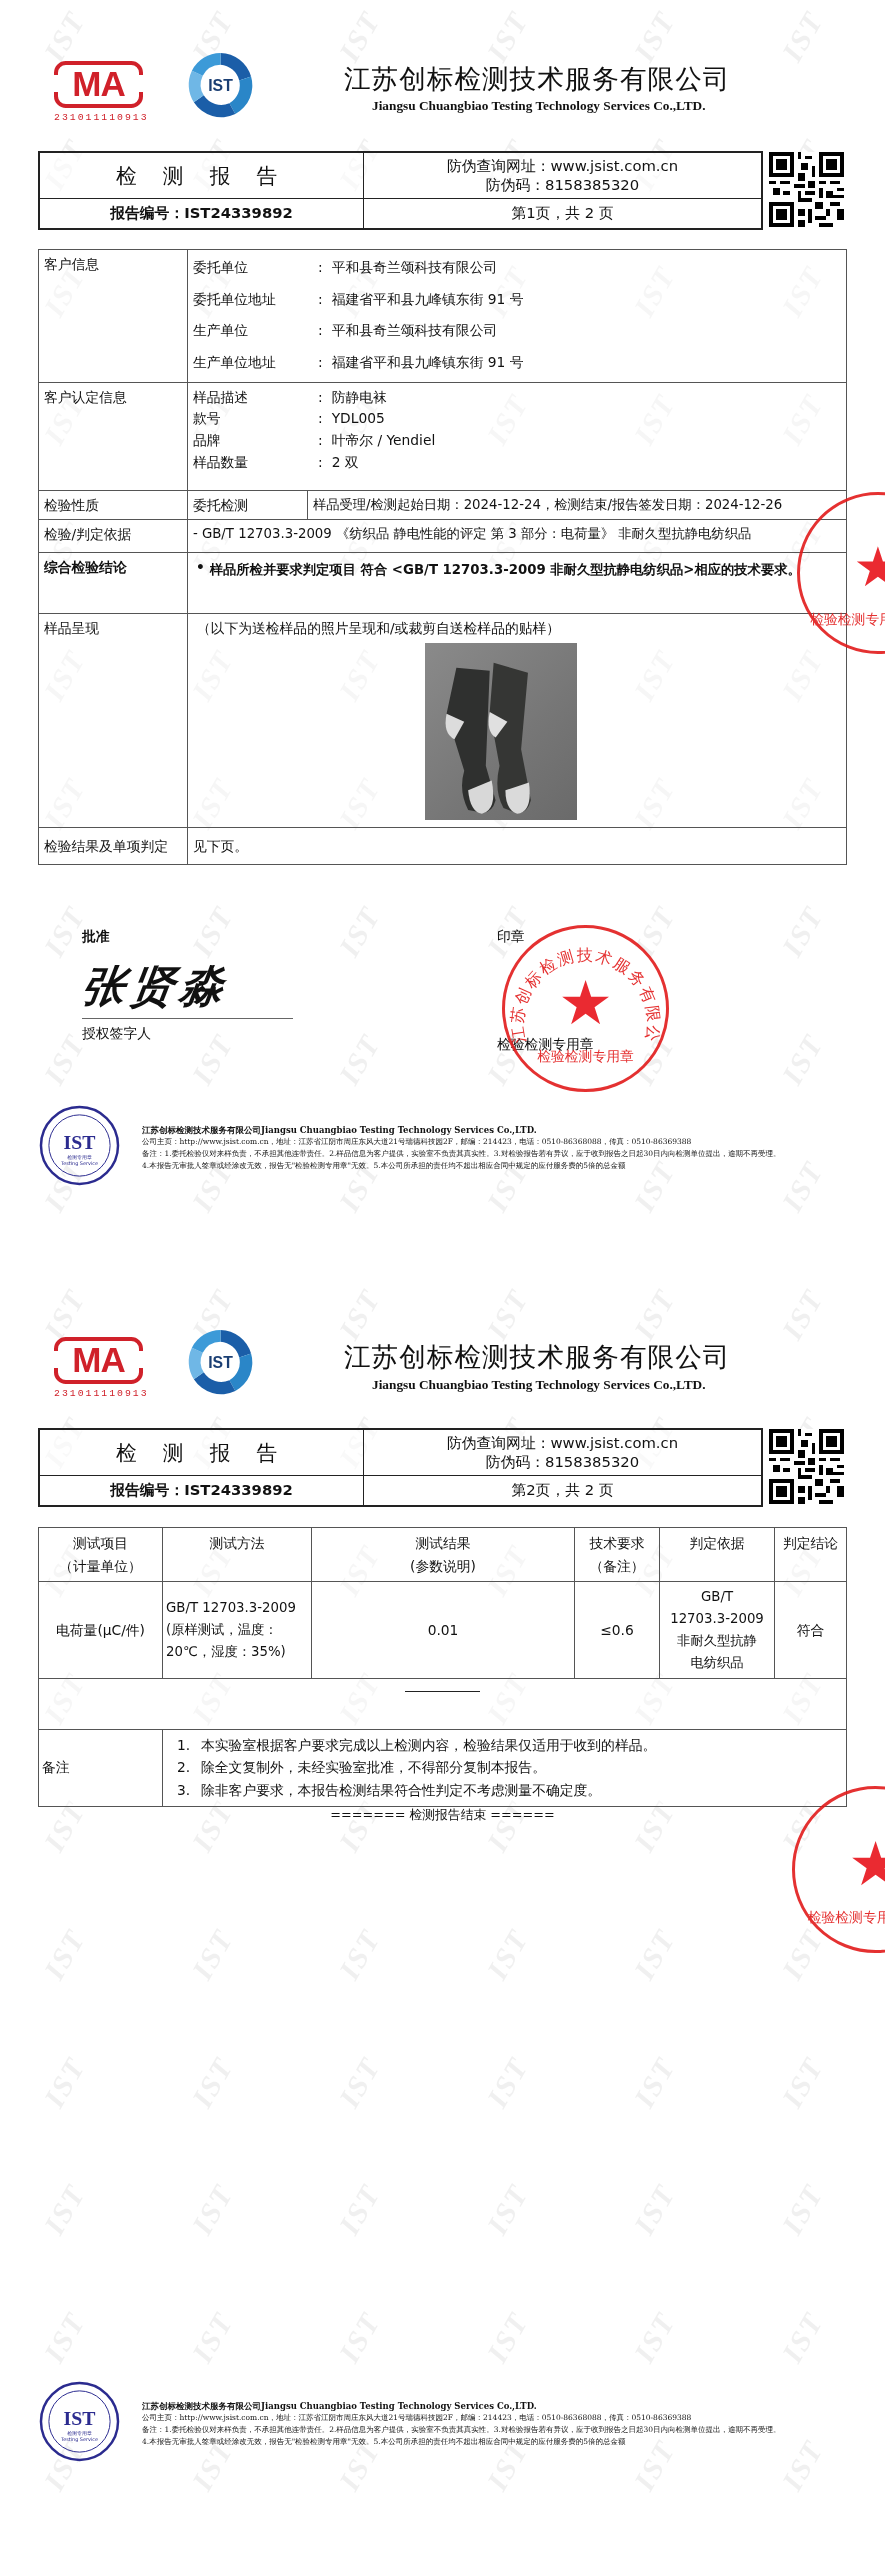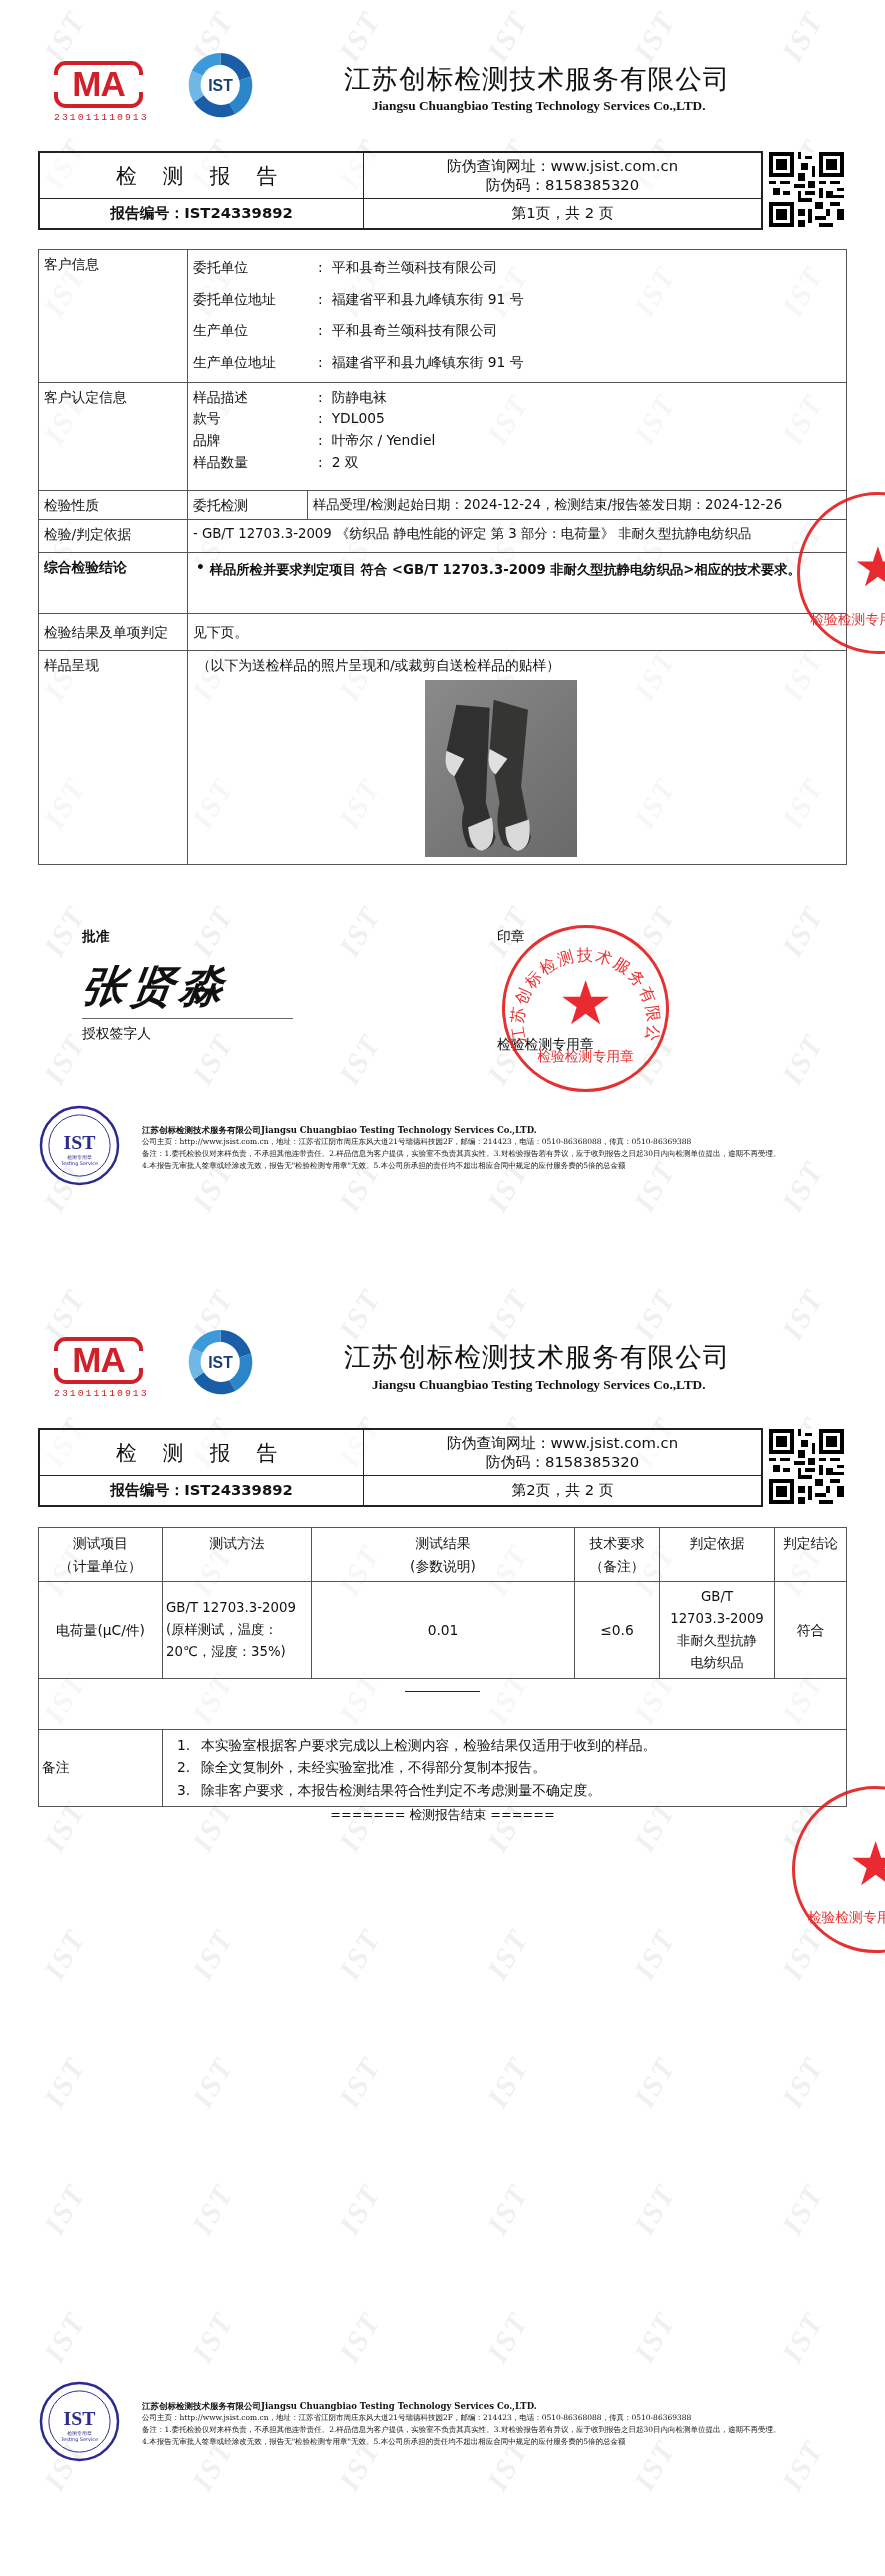--- a/index.html
+++ b/index.html
@@ -299,39 +299,39 @@
         <div style="display:flex;">
           <span style="width:13.8px;">•</span>
           <span style="width:629px;font-size:13.3px;line-height:25.6px;">
             <span>样品所检并要求判定项目</span>
             <b>符合</b>
             <span>&lt;GB/T 12703.3-2009 非耐久型抗静电纺织品&gt;相应的技术要求。</span>
           </span>
         </div>
       </td>
     </tr>
-    <tr style="height:37px;">
-      <td style="vertical-align:middle;white-space:nowrap;">检验结果及单项判定</td>
-      <td colspan="2" style="vertical-align:middle;">见下页。</td>
-    </tr>
     <tr style="height:214px;">
       <td>样品呈现</td>
       <td colspan="2">
         <div style="padding-left:3.9px;">（以下为送检样品的照片呈现和/或裁剪自送检样品的贴样）</div>
         <div style="margin:3.9px 0 0 232px;width:152px;height:177px;background:linear-gradient(135deg,#8a8a8a,#767676 60%,#6a6a6a);position:relative;">
           <svg width="152" height="177" viewBox="0 0 155 180">
             <path d="M32 25 L66 28 L62 125 L72 160 Q68 175 55 172 L44 170 Q34 150 40 130 L22 72 Z" fill="#2f302f"></path>
             <path d="M70 20 L105 30 L98 108 L108 160 Q104 176 90 172 L80 168 Q70 150 76 125 L66 70 Z" fill="#353634"></path>
             <path d="M22 72 L40 80 L30 98 Q18 92 22 72 Z" fill="#dcdcdc"></path>
             <path d="M66 70 L84 80 L72 96 Q62 90 66 70 Z" fill="#e0e0e0"></path>
             <path d="M44 150 L68 140 Q74 170 58 174 Q46 172 44 150 Z" fill="#d8d8d8"></path>
             <path d="M82 150 L106 142 Q110 172 94 174 Q82 170 82 150 Z" fill="#dadada"></path>
           </svg>
         </div>
       </td>
+    </tr>
+    <tr style="height:37px;">
+      <td style="vertical-align:middle;white-space:nowrap;">检验结果及单项判定</td>
+      <td colspan="2" style="vertical-align:middle;">见下页。</td>
     </tr>
   </tbody>
     </table>
 
   <div class="stamp" style="left:797px;top:492px;width:162px;height:162px;border-width:3px;">
     <span class="star" style="font-size:55px;">★</span>
     <div class="bottom-text" style="top:116px;left:-39px;">检验检测专用章</div>
   </div>
 
   <div class="sig-block" style="left:82px;top:928px;">

